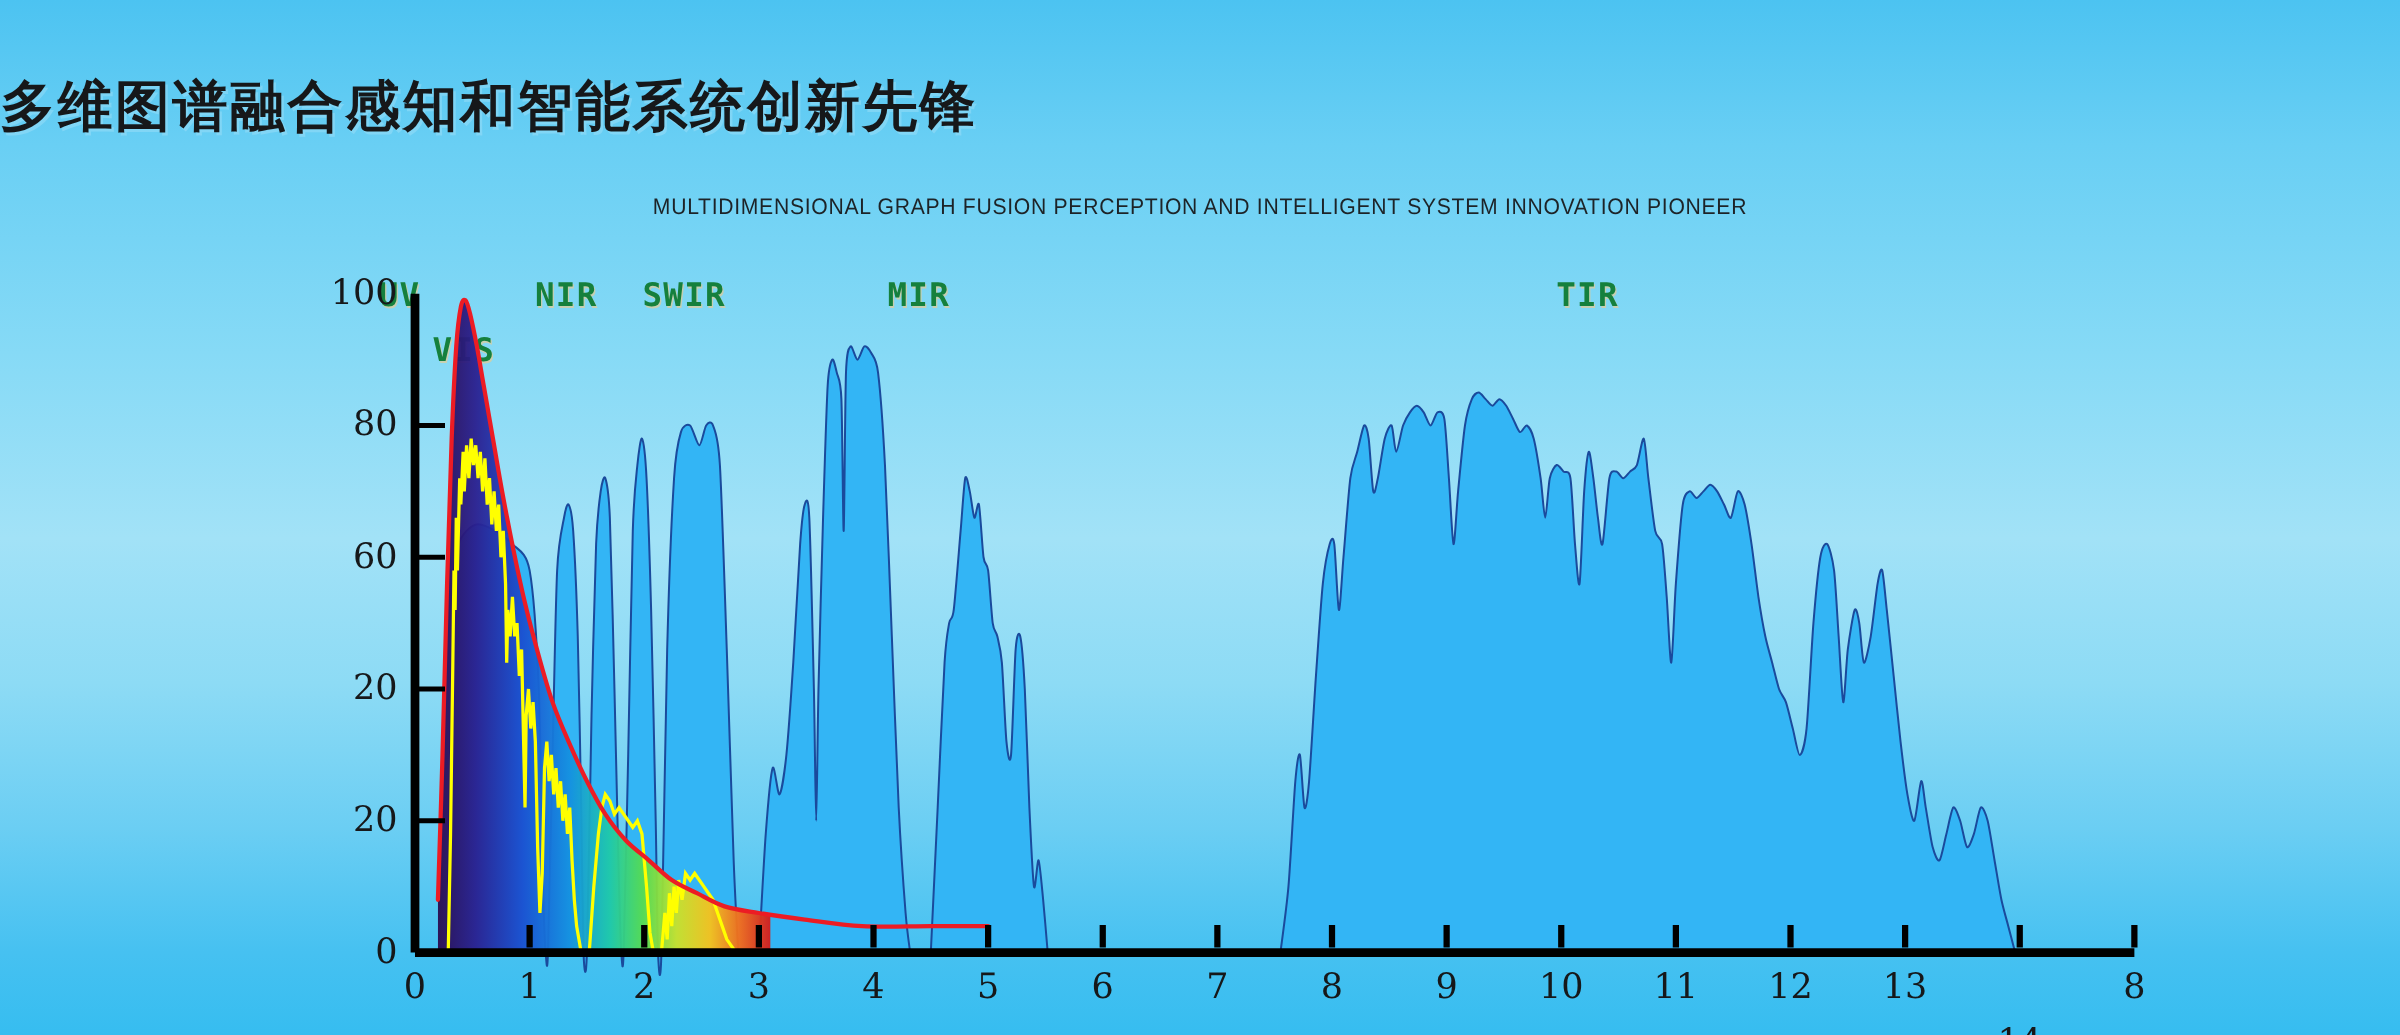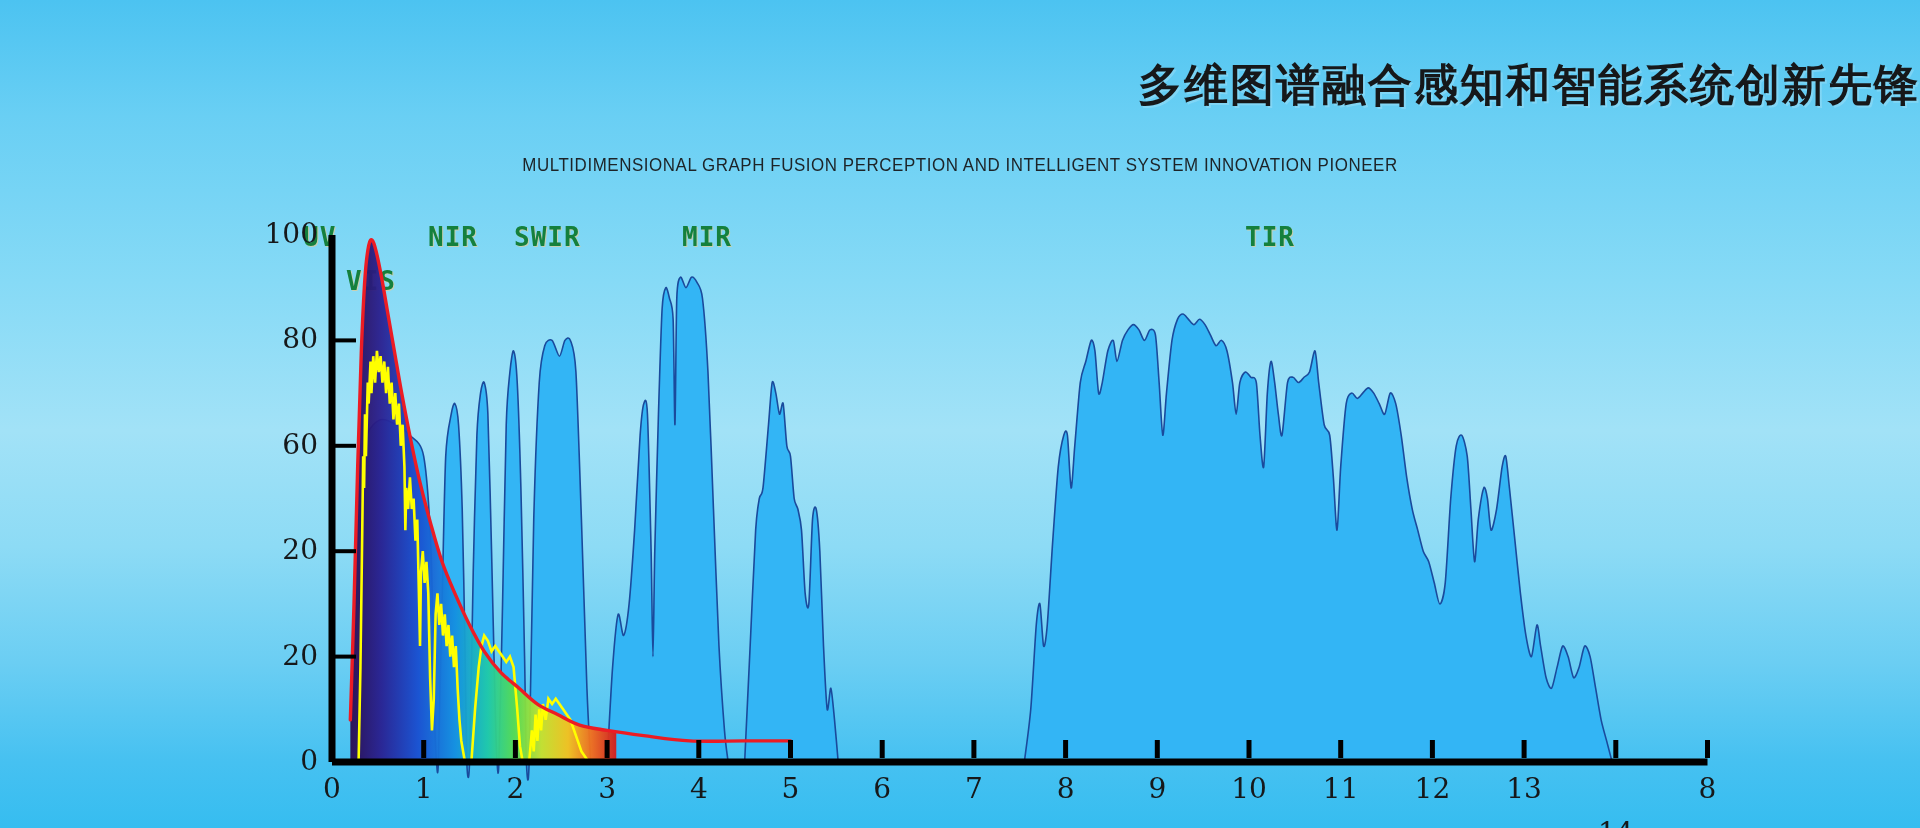--- a/index.html
+++ b/index.html
@@ -13,26 +13,25 @@
         #a2e2f7 52%,
         #8ddbf5 66%,
         #6bcef3 80%,
         #46c1f1 92%,
         #36bdf0 100%);
     position:relative;
   }
   #stage{position:absolute;inset:0;}
 
   .title{
-    position:absolute;left:0;right:0;top:56px;text-align:right;
+    position:absolute;left:0;right:0;top:56px;text-align:left;
     font-family:"DejaVu Sans","Liberation Sans",sans-serif;
     font-weight:bold;font-size:44px;letter-spacing:2px;color:#16181a;
     text-shadow:2px 2px 0 rgba(255,255,255,.18);
     white-space:nowrap;
-    padding-left:44px;
   }
   .subtitle{
     position:absolute;left:0;right:0;top:155px;text-align:center;
     font-family:"Liberation Sans",sans-serif;
     font-weight:400;font-size:18px;letter-spacing:.6px;color:#1d2327;
     transform:scaleX(.94);transform-origin:center;
     white-space:nowrap;
   }
 
   .band-label{
@@ -62,21 +61,21 @@
 
 <div id="stage">
 
   <div class="title">多维图谱融合感知和智能系统创新先锋</div>
   <div class="subtitle">MULTIDIMENSIONAL GRAPH FUSION PERCEPTION AND INTELLIGENT SYSTEM INNOVATION PIONEER</div>
 
   <div class="band-label" id="bl0" style="left: 303px;">UV</div>
   <div class="band-label" id="bl1" style="left: 346px; margin-top: 44px;">VIS</div>
   <div class="band-label" id="bl2" style="left: 428px; text-align: right;">NIR</div>
   <div class="band-label" id="bl3" style="left: 514px;">SWIR</div>
-  <div class="band-label" id="bl4" style="left: 682px; text-align: center;">MIR</div>
+  <div class="band-label" id="bl4" style="left: 710px; text-align: center;">MIR</div>
   <div class="band-label" id="bl5" style="left: 1245px;">TIR</div>
 
   <svg id="chart" width="1920" height="828">
     <defs>
       <linearGradient id="spectrumGrad" x1="0" y1="0" x2="1" y2="0">
         <stop offset="0%" stop-color="#2b0a4a"></stop>
         <stop offset="12%" stop-color="#2a1f8f"></stop>
         <stop offset="26%" stop-color="#1a4fd0"></stop>
         <stop offset="40%" stop-color="#1490e0"></stop>
         <stop offset="52%" stop-color="#1fc9a8"></stop>

